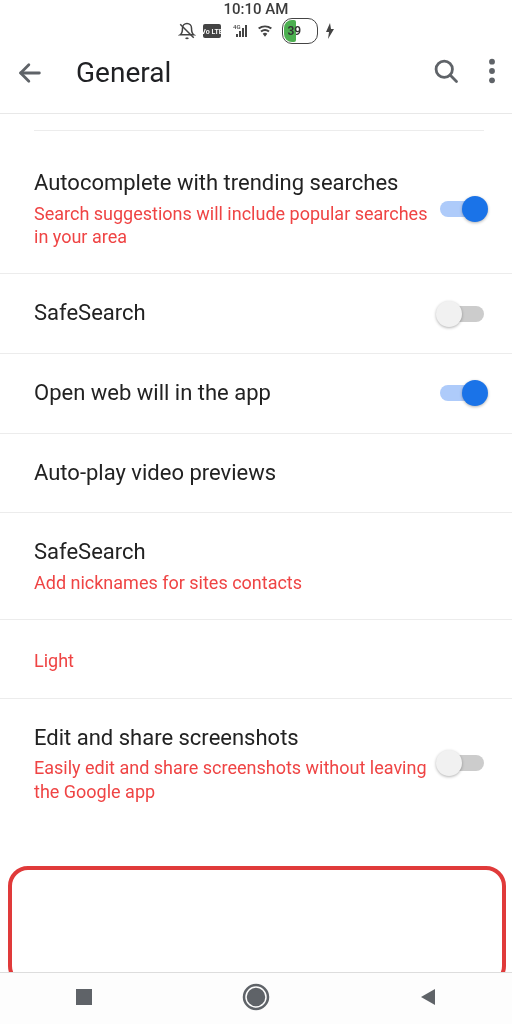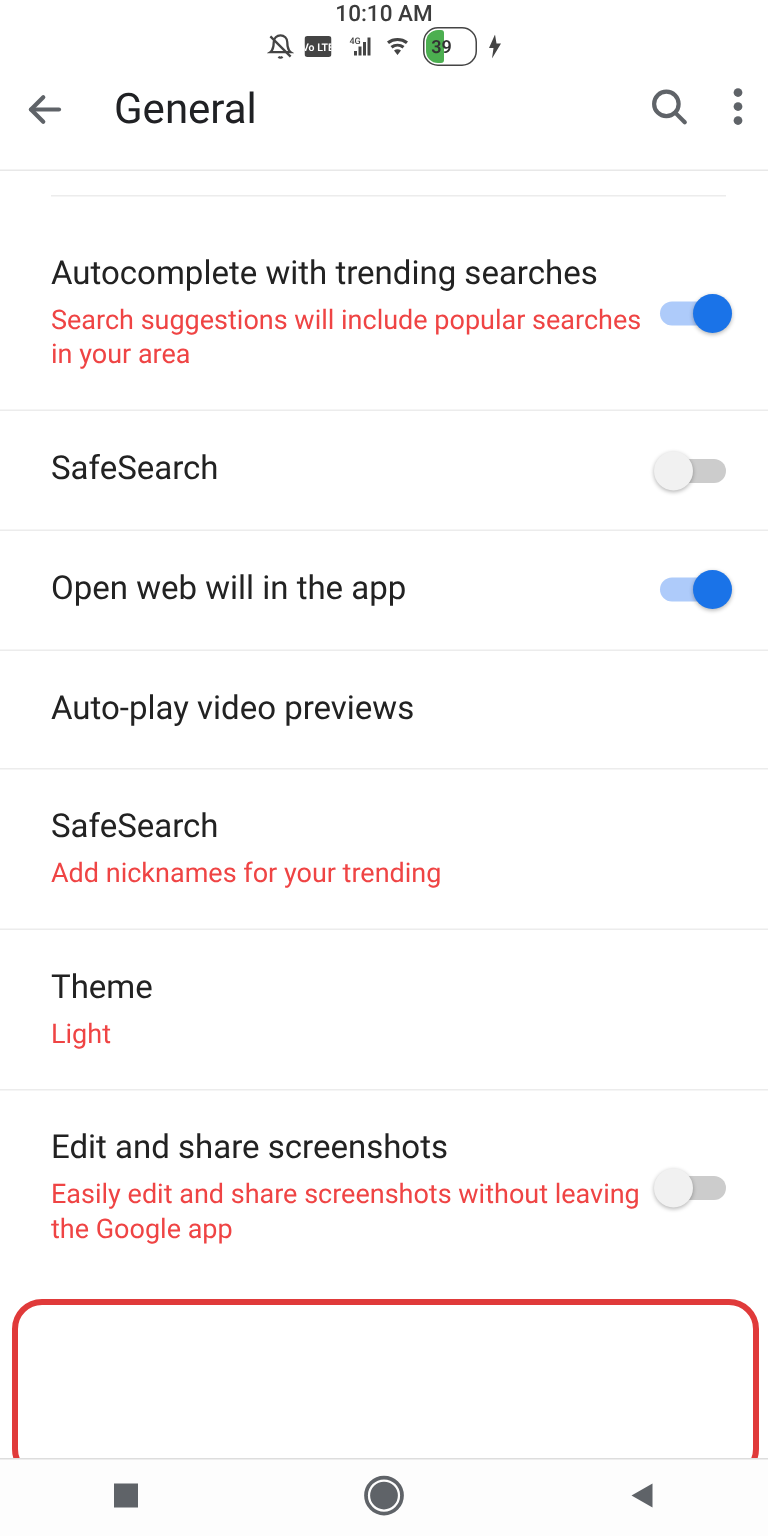--- a/index.html
+++ b/index.html
@@ -192,27 +192,26 @@
 
     <div class="setting-item">
       <div class="setting-text">
         <div class="setting-title">Auto-play video previews</div>
       </div>
     </div>
 
     <div class="setting-item">
       <div class="setting-text">
         <div class="setting-title">SafeSearch</div>
-        <div class="setting-subtitle">Add nicknames for your trending</div>
-      </div>
-    </div>
-
-    <div class="setting-item">
-      <div class="setting-text">
-        <div class="setting-title">Theme</div>
+        <div class="setting-subtitle">Add nicknames for sites contacts</div>
+      </div>
+    </div>
+
+    <div class="setting-item">
+      <div class="setting-text">
         <div class="setting-subtitle">Light</div>
       </div>
     </div>
 
     <div class="setting-item" style="border-bottom:none;">
       <div class="setting-text">
         <div class="setting-title">Edit and share screenshots</div>
         <div class="setting-subtitle">Easily edit and share screenshots without leaving the Google app</div>
       </div>
       <div class="toggle off">

